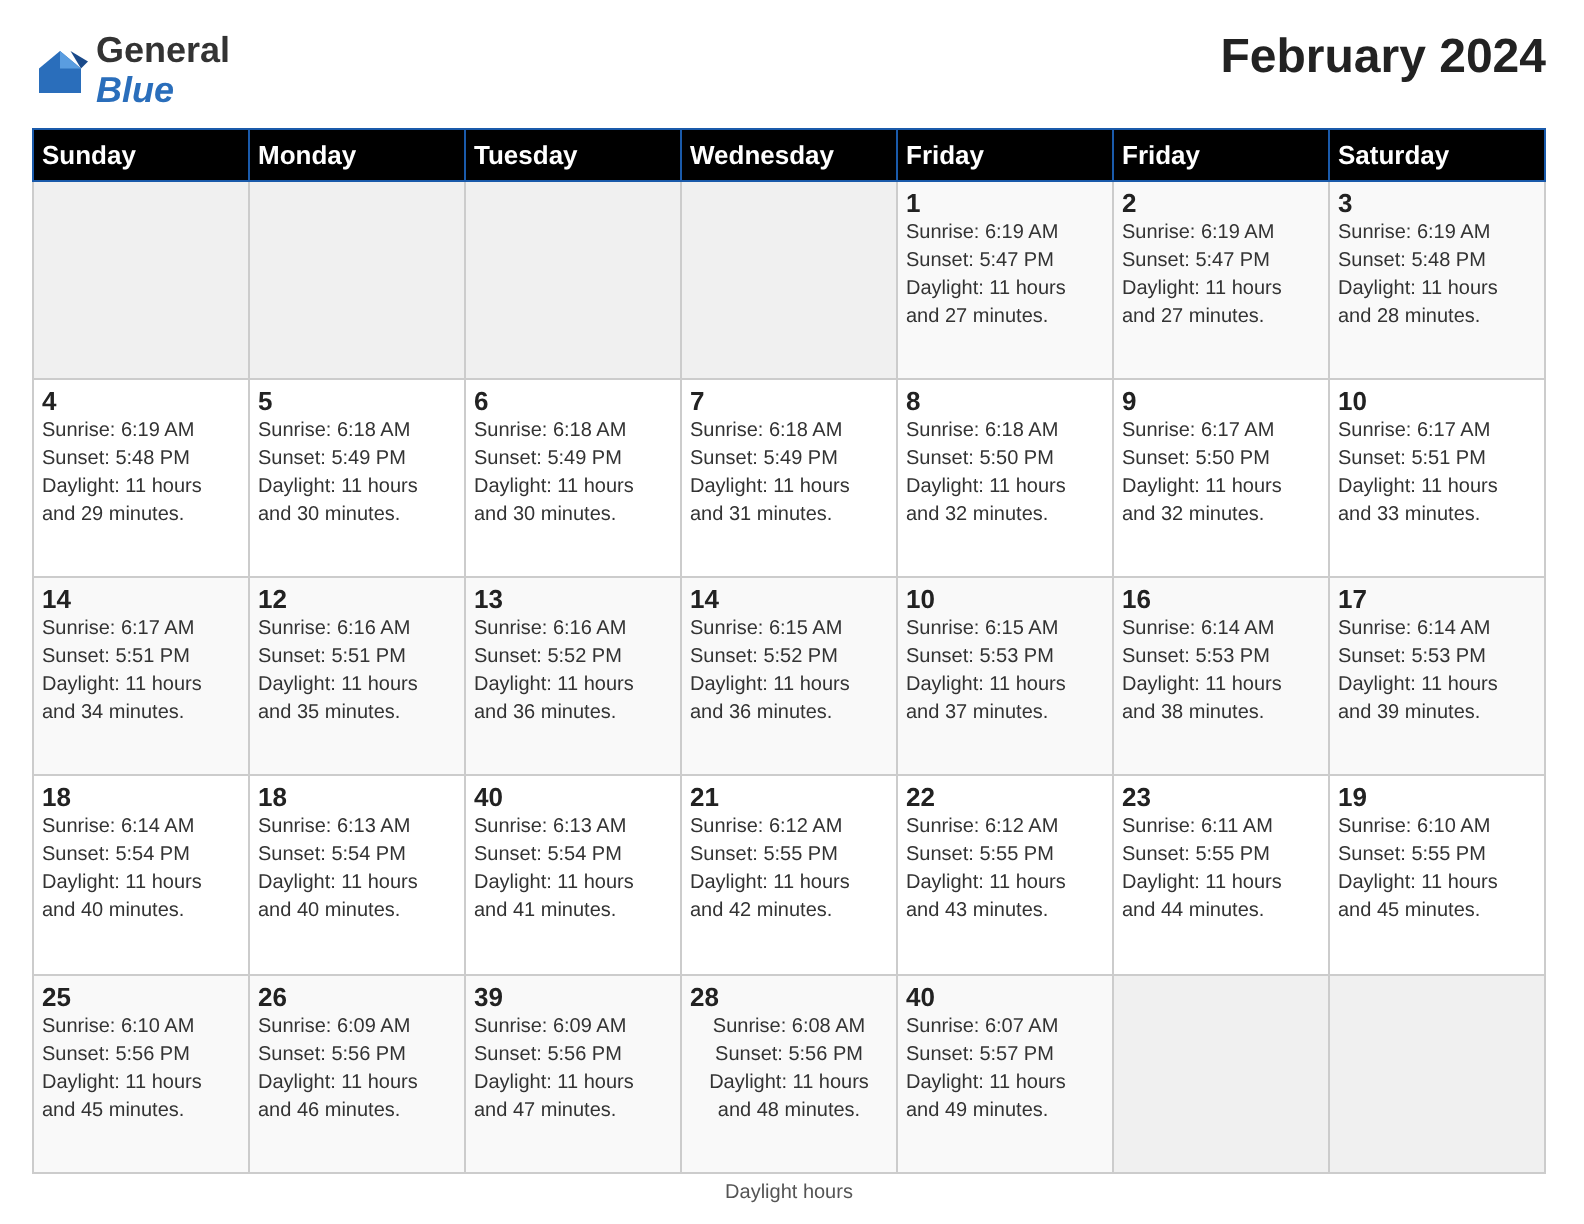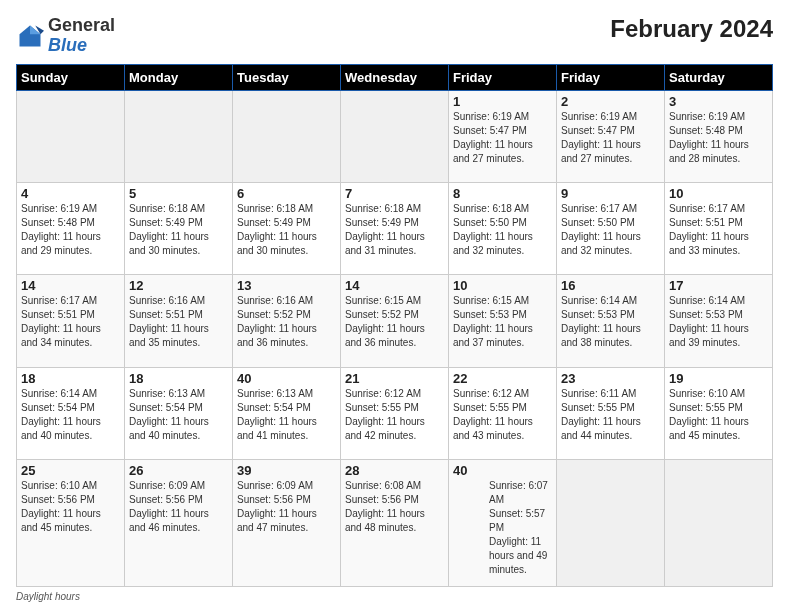--- a/index.html
+++ b/index.html
@@ -91,22 +91,21 @@
       background: #f9f9f9;
     }
     tr:nth-child(even) td {
       background: #fff;
     }
     .empty { background: #f0f0f0 !important; }
     .footer {
       margin-top: 4px;
       font-size: 10px;
       color: #555;
-      text-align: left;
-      font-style: italic;
+      text-align: center;
     }
   </style>
 </head>
 <body>
 
 <div class="page">
   <div class="header">
     <div class="logo">
       <svg class="logo-icon" viewBox="0 0 32 32">
         <polygon points="16,4 28,14 28,28 4,28 4,14" fill="#2a6ebb"></polygon>
@@ -306,27 +305,27 @@
 Daylight: 11 hours and 46 minutes.</div>
           </td>
           <td>
             <span class="day-number">39</span>
             <div class="day-info" style="white-space: pre-line;">Sunrise: 6:09 AM
 Sunset: 5:56 PM
 Daylight: 11 hours and 47 minutes.</div>
           </td>
           <td>
             <span class="day-number">28</span>
-            <div class="day-info" style="white-space: pre-line;">Sunrise: 6:08 AM
+            <div class="day-info" style="white-space: pre-line; text-align: center;">Sunrise: 6:08 AM
 Sunset: 5:56 PM
 Daylight: 11 hours and 48 minutes.</div>
           </td>
           <td>
             <span class="day-number">40</span>
-            <div class="day-info" style="white-space: pre-line; margin-left: 36px;">Sunrise: 6:07 AM
+            <div class="day-info" style="white-space: pre-line;">Sunrise: 6:07 AM
 Sunset: 5:57 PM
 Daylight: 11 hours and 49 minutes.</div>
           </td>
           <td class="empty"></td>
           <td class="empty"></td>
         </tr>
       </tbody>
   </table>
 
   <div class="footer">

